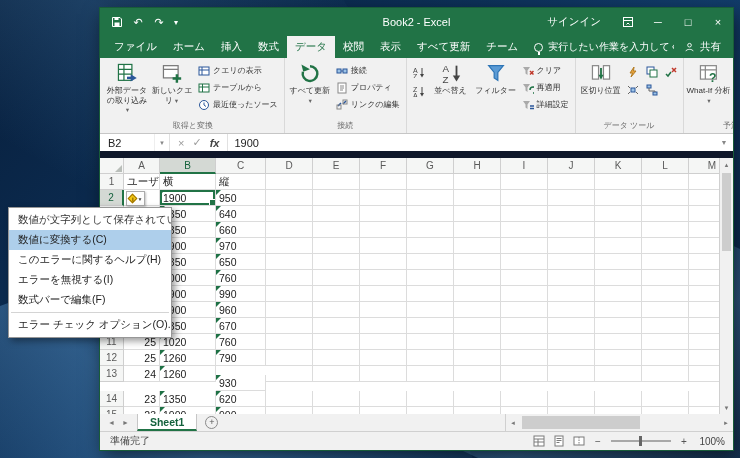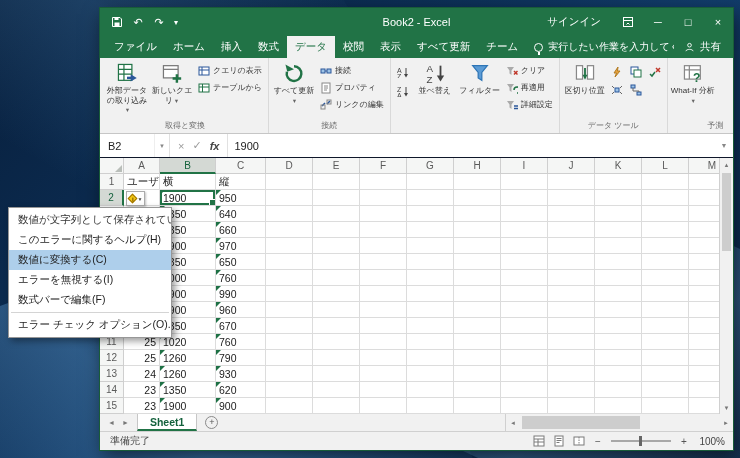--- a/index.html
+++ b/index.html
@@ -56,21 +56,21 @@
   .ma { font-size:5.5px; color:#666; margin-left:1px; }
   .scol { display:flex; flex-direction:column; padding-top:2px; }
   .sbtn2 { height:17px; display:flex; align-items:center; gap:3px; font-size:8px; color:#333; padding:0 3px; white-space:nowrap; }
   .ic.ics { width:12px; height:12px; flex:none; }
   .ic svg { width:100%; height:100%; display:block; }
   .icol { display:flex; flex-direction:column; gap:2px; padding-top:3px; }
   .ibtn { width:18px; height:17px; display:flex; align-items:center; justify-content:center; }
   .igrid { display:grid; grid-template-columns:repeat(3,18px); grid-auto-rows:17px; gap:1px; align-content:start; padding-top:3px; }
 
   
-  .formulabar { height:24px; flex:none; background:#fff; border-bottom:1px solid #0f172a; display:flex; align-items:stretch; font-size:11px; color:#222; }
+  .formulabar { height:24px; flex:none; background:#fff; border-bottom:7px solid #0f172a; display:flex; align-items:stretch; font-size:11px; color:#222; }
   .namebox { width:70px; flex:none; display:flex; align-items:center; padding-left:8px; border-right:1px solid #e1e1e1; }
   .namebox .dd { margin-left:auto; font-size:6px; color:#888; padding:0 4px; align-self:stretch; display:flex; align-items:center; border-left:1px solid #eee; }
   .fxbtns { flex:none; display:flex; align-items:center; gap:8px; padding:0 8px; border-right:1px solid #e1e1e1; color:#9a9a9a; font-size:11px; }
   .fxbtns .fx { font-style:italic; font-weight:bold; color:#444; }
   .fcontent { flex:1; display:flex; align-items:center; padding-left:6px; }
   .fchevron { flex:none; width:18px; display:flex; align-items:center; justify-content:center; color:#888; font-size:7px; }
 
   
   .gridwrap { height:256px; flex:none; display:flex; background:#fff; overflow:hidden; }
   .sheet { width:619px; flex:none; overflow:hidden; position:relative; background:#fff; }
@@ -237,20 +237,29 @@
             </div>
             <div class="sbtn2">
               <span class="ic ics">
                 <svg viewBox="0 0 12 12">
                   <rect x="1" y="2" width="10" height="8" fill="#fff" stroke="#217346"></rect>
                   <path d="M1 5h10M4.5 2v8" stroke="#217346"></path>
                 </svg>
               </span>
               <span>テーブルから</span>
             </div>
+            <div class="sbtn2">
+              <span class="ic ics">
+                <svg viewBox="0 0 12 12">
+                  <circle cx="6" cy="6" r="4.5" fill="#fff" stroke="#2b579a"></circle>
+                  <path d="M6 3.5V6l2 1.5" stroke="#2b579a" fill="none"></path>
+                </svg>
+              </span>
+              <span>最近使ったソース</span>
+            </div>
           </div>
         </div>
         <div class="glabel">取得と変換</div>
       </div>
       <div class="group">
         <div class="gcontent">
           <div class="bbig">
             <span class="ic icb">
               <svg viewBox="0 0 18 18">
                 <path d="M9 3.5a6 6 0 1 1-5.8 4.5" fill="none" stroke="#217346" stroke-width="2"></path>
@@ -750,21 +759,21 @@
         </div>
         <div class="grow">
           <div class="rnum">13</div>
           <div class="cell ar" style="width: 36px;">
             <span>24</span>
           </div>
           <div class="cell" style="width: 56px;">
             <span class="tri"></span>
             <span>1260</span>
           </div>
-          <div class="cell" style="width: 50px;">
+          <div class="cell" style="width: 50px; margin-top: 9px;">
             <span class="tri"></span>
             <span>930</span>
           </div>
           <div class="cell" style="width: 47px;"></div>
           <div class="cell" style="width: 47px;"></div>
           <div class="cell" style="width: 47px;"></div>
           <div class="cell" style="width: 47px;"></div>
           <div class="cell" style="width: 47px;"></div>
           <div class="cell" style="width: 47px;"></div>
           <div class="cell" style="width: 47px;"></div>
@@ -877,19 +886,19 @@
         </div>
       <div class="zbtn">+</div>
       <div class="zpct">100%</div>
     </div>
   </div>
 
 </div>
 
 <div class="errmenu">
     <div class="mi header">数値が文字列として保存されています</div>
+    <div class="mi hl">数値に変換する(C)</div>
     <div class="mi">このエラーに関するヘルプ(H)</div>
-    <div class="mi hl">数値に変換する(C)</div>
     <div class="mi">エラーを無視する(I)</div>
     <div class="mi">数式バーで編集(F)</div>
     <div class="msep"></div>
     <div class="mi">エラー チェック オプション(O)...</div>
   </div>
 
 </body></html>

